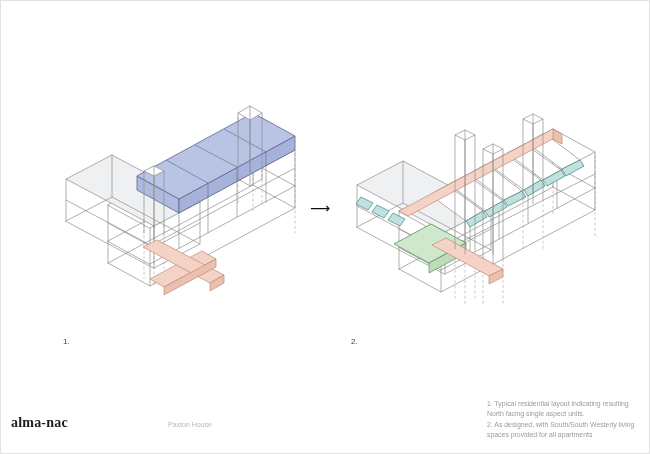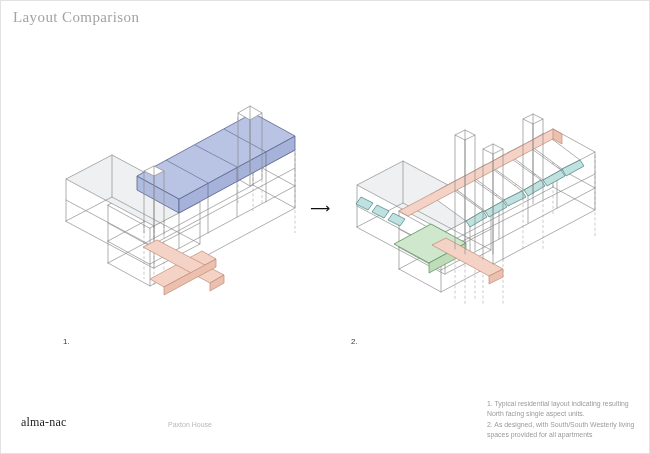--- a/index.html
+++ b/index.html
@@ -6,21 +6,21 @@
   .page{position:relative;width:650px;height:454px;background:#ffffff;border:1px solid #e2e2e2;
         box-sizing:border-box;overflow:hidden;font-family:"Liberation Serif",serif;}
   .title{position:absolute;left:12px;top:8px;font-size:15px;color:#a3a3a3;letter-spacing:.4px;}
   .fig-label{position:absolute;font-size:8px;color:#3a3a3a;font-family:"Liberation Sans",sans-serif;}
   .fig-label-1{left:62px;top:336px;}
   .fig-label-2{left:350px;top:336px;}
   .arrow{position:absolute;left:309px;top:199px;font-size:14px;color:#101010;font-family:"DejaVu Sans",sans-serif;}
   .diagram{position:absolute;}
   .diagram-left{left:45px;top:92px;}
   .diagram-right{left:336px;top:98px;}
-  .brand{position:absolute;left:20px;top:414px;font-size:12px;font-weight:normal;color:#1c1c1c;letter-spacing:.2px;}
+  .brand{position:absolute;left:10px;top:414px;font-size:14px;font-weight:bold;color:#1c1c1c;letter-spacing:.2px;}
   .project{position:absolute;left:167px;top:420px;font-size:7px;color:#b8b8b8;font-family:"Liberation Sans",sans-serif;}
   .caption{position:absolute;left:486px;top:398px;width:156px;font-size:6.9px;line-height:1.5;color:#9a9a9a;
            font-family:"Liberation Sans",sans-serif;}
   
   .wf{fill:none;stroke:#8d8d8d;stroke-width:.7;stroke-linejoin:round;stroke-linecap:round;}
   .dash{fill:none;stroke:#aaaaaa;stroke-width:.6;stroke-dasharray:3 2.2;}
   .face{fill:#eef0f1;stroke:#8d8d8d;stroke-width:.7;}
   .white-face{fill:#ffffff;stroke:#8d8d8d;stroke-width:.7;}
   .blue-top{fill:#b9c3e3;stroke:#59648f;stroke-width:.8;}
   .blue-front{fill:#a6b2da;stroke:#59648f;stroke-width:.8;}
@@ -30,21 +30,20 @@
   .pink-dark{fill:#ecc0ae;stroke:#c08a72;stroke-width:.7;}
   .teal{fill:#bfe1df;stroke:#44807d;stroke-width:.7;}
   .green{fill:#cfe7cc;stroke:#579056;stroke-width:.8;}
   .green-dark{fill:#bedcba;stroke:#579056;stroke-width:.7;}
 </style>
 </head>
 <body>
 
 <div class="page">
 
-  <div class="title">Layout Comparison</div>
 
   <svg class="diagram diagram-left" width="270" height="218" viewBox="0 0 270 218">
     <g class="dash">
       <line x1="98" y1="80" x2="98" y2="186"></line>
       <line x1="118" y1="80" x2="118" y2="186"></line>
       <line x1="108" y1="85" x2="108" y2="192"></line>
       <line x1="192" y1="24" x2="192" y2="112"></line>
       <line x1="216" y1="24" x2="216" y2="112"></line>
       <line x1="249" y1="60" x2="249" y2="140"></line>
       <line x1="207" y1="38" x2="207" y2="118"></line>

